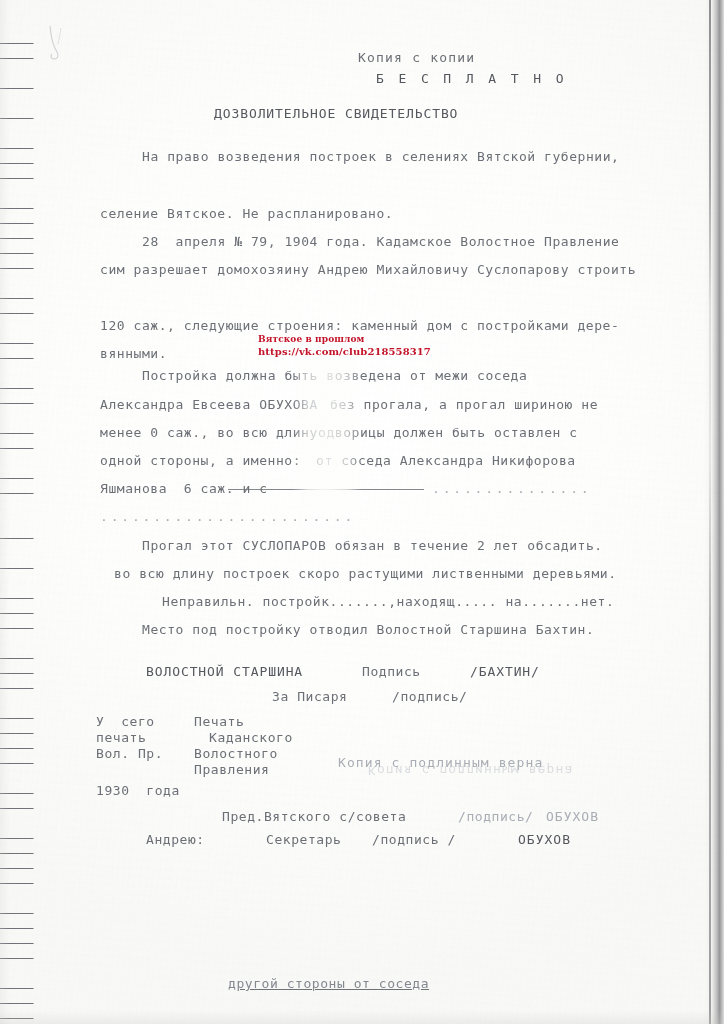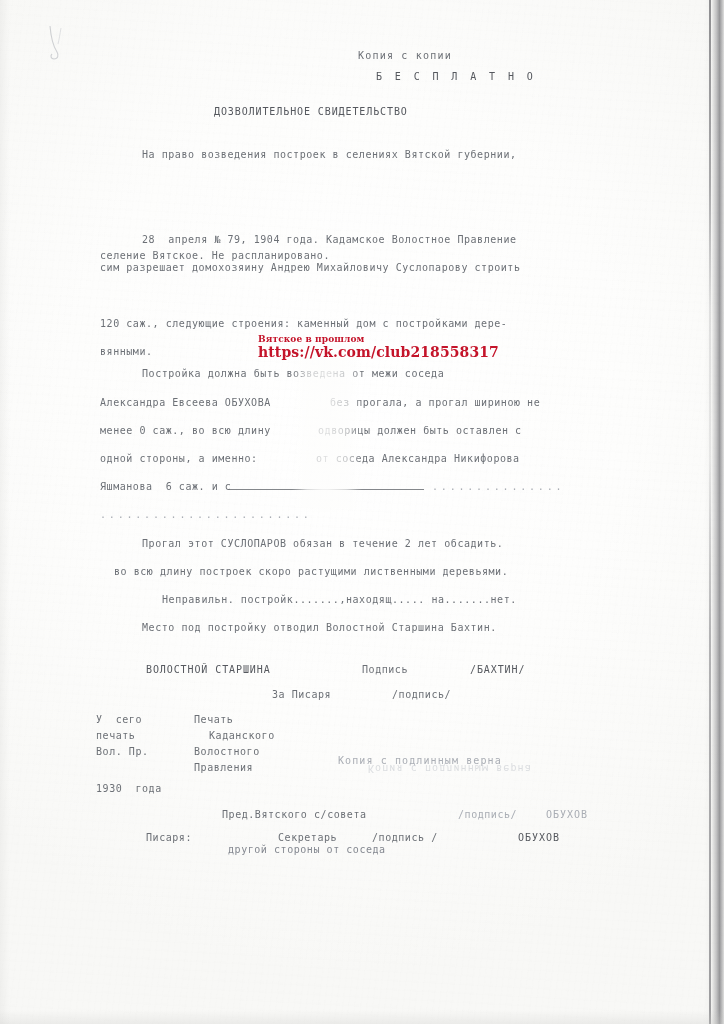--- a/index.html
+++ b/index.html
@@ -42,23 +42,24 @@
     background:linear-gradient(to left, rgba(255,255,255,0), rgba(212,212,210,.25));
   }
   #pencil-mark{
     position:absolute;left:44px;top:24px;width:26px;height:56px;pointer-events:none;opacity:.45;
   }
 
   
   .doc{
     position:absolute;inset:0;
     color:#6f7277;
-    font-size:10px;
+    font-size:13px;
     letter-spacing:.55px;
     white-space:pre;
+    text-decoration:underline;
   }
   .ln{position:absolute;white-space:pre;}
 
   
   .ink-strong{color:#55585e;}
   .ink-mid{color:#6c7076;}
   .ink-soft{color:#848890;}
   .ink-faint{color:#a9adb4;}
   .ink-ghost{color:#c2c6cc;}
 
@@ -84,21 +85,21 @@
     background:#6f7277;opacity:.85;pointer-events:none;
   }
 
   
   #watermark{
     position:absolute;left:258px;top:333px;
     font-family:"DejaVu Serif","Liberation Serif",serif;
     color:#c4142a;font-weight:bold;font-size:9px;line-height:12.5px;
     letter-spacing:.1px;white-space:pre;
   }
-  #watermark .wm-url{font-size:14px;}
+  #watermark .wm-url{font-size:10px;}
 
   
   .mirror-ghost{
     display:inline-block;transform:scaleY(-1);opacity:.55;
   }
 </style>
 </head>
 <body>
 
 <div id="paper">
@@ -114,21 +115,21 @@
 
     
     <div class="ln ink-mid" style="left:358px;top:50px;letter-spacing:1.2px;">Копия с копии</div>
 
     <div class="ln ink-strong sp" style="left:363px;top:71px;">Б Е С П Л А Т Н О</div>
 
     <div class="ln ink-strong" style="left:214px;top:100px;letter-spacing:.9px;margin-top:6px;">ДОЗВОЛИТЕЛЬНОЕ СВИДЕТЕЛЬСТВО</div>
 
     
     <div class="ln ink-mid" style="left:142px;top:149px;">На право возведения построек в селениях Вятской губернии,</div>
-    <div class="ln ink-mid" style="left:100px;top:206px;margin-top:44px;">селение Вятское. Не распланировано.</div>
+    <div class="ln ink-mid" style="left:100px;top:206px;">селение Вятское. Не распланировано.</div>
 
     
     <div class="ln ink-mid" style="left:142px;top:234px;">28  апреля № 79, 1904 года. Кадамское Волостное Правление</div>
     <div class="ln ink-mid" style="left:100px;top:262px;">сим разрешает домохозяину Андрею Михайловичу Суслопарову строить</div>
     <div class="ln ink-mid" style="left:100px;top:318px;">120 саж., следующие строения: каменный дом с постройками дере-</div>
     <div class="ln ink-mid" style="left:100px;top:346px;text-align:center;">вянными.</div>
 
     
     <div class="ln ink-mid" style="left:142px;top:368px;">Постройка должна быть возведена от межи соседа</div>
 
@@ -177,22 +178,22 @@
     <div class="ln ink-faint" style="left:338px;top:755px;letter-spacing:1.1px;">Копия с подлинным верна</div>
     <div class="ln ink-ghost mirror-ghost" style="left:368px;top:763px;letter-spacing:1.1px;">Копия с подлинным верна</div>
 
     
     <div class="ln ink-mid" style="left:96px;top:783px;">1930  года</div>
 
     <div class="ln ink-mid" style="left:222px;top:809px;">Пред.Вятского с/совета</div>
     <div class="ln ink-faint" style="left:458px;top:809px;">/подпись/</div>
     <div class="ln ink-faint" style="left:546px;top:809px;letter-spacing:1px;">ОБУХОВ</div>
 
-    <div class="ln ink-mid" style="left:146px;top:832px;">Писаря:</div>
-    <div class="ln ink-mid" style="left:266px;top:832px;margin-left:12px;">Секретарь</div>
+    <div class="ln ink-mid" style="left:146px;top:832px;">Андрею:</div>
+    <div class="ln ink-mid" style="left:266px;top:832px;">Секретарь</div>
     <div class="ln ink-mid" style="left:372px;top:832px;">/подпись /</div>
     <div class="ln ink-strong" style="left:518px;top:832px;letter-spacing:1px;">ОБУХОВ</div>
 
   </div>
 
   <div id="strike-line"></div>
 
   <div id="fade-band"></div>
   <div id="fade-band2"></div>
 

